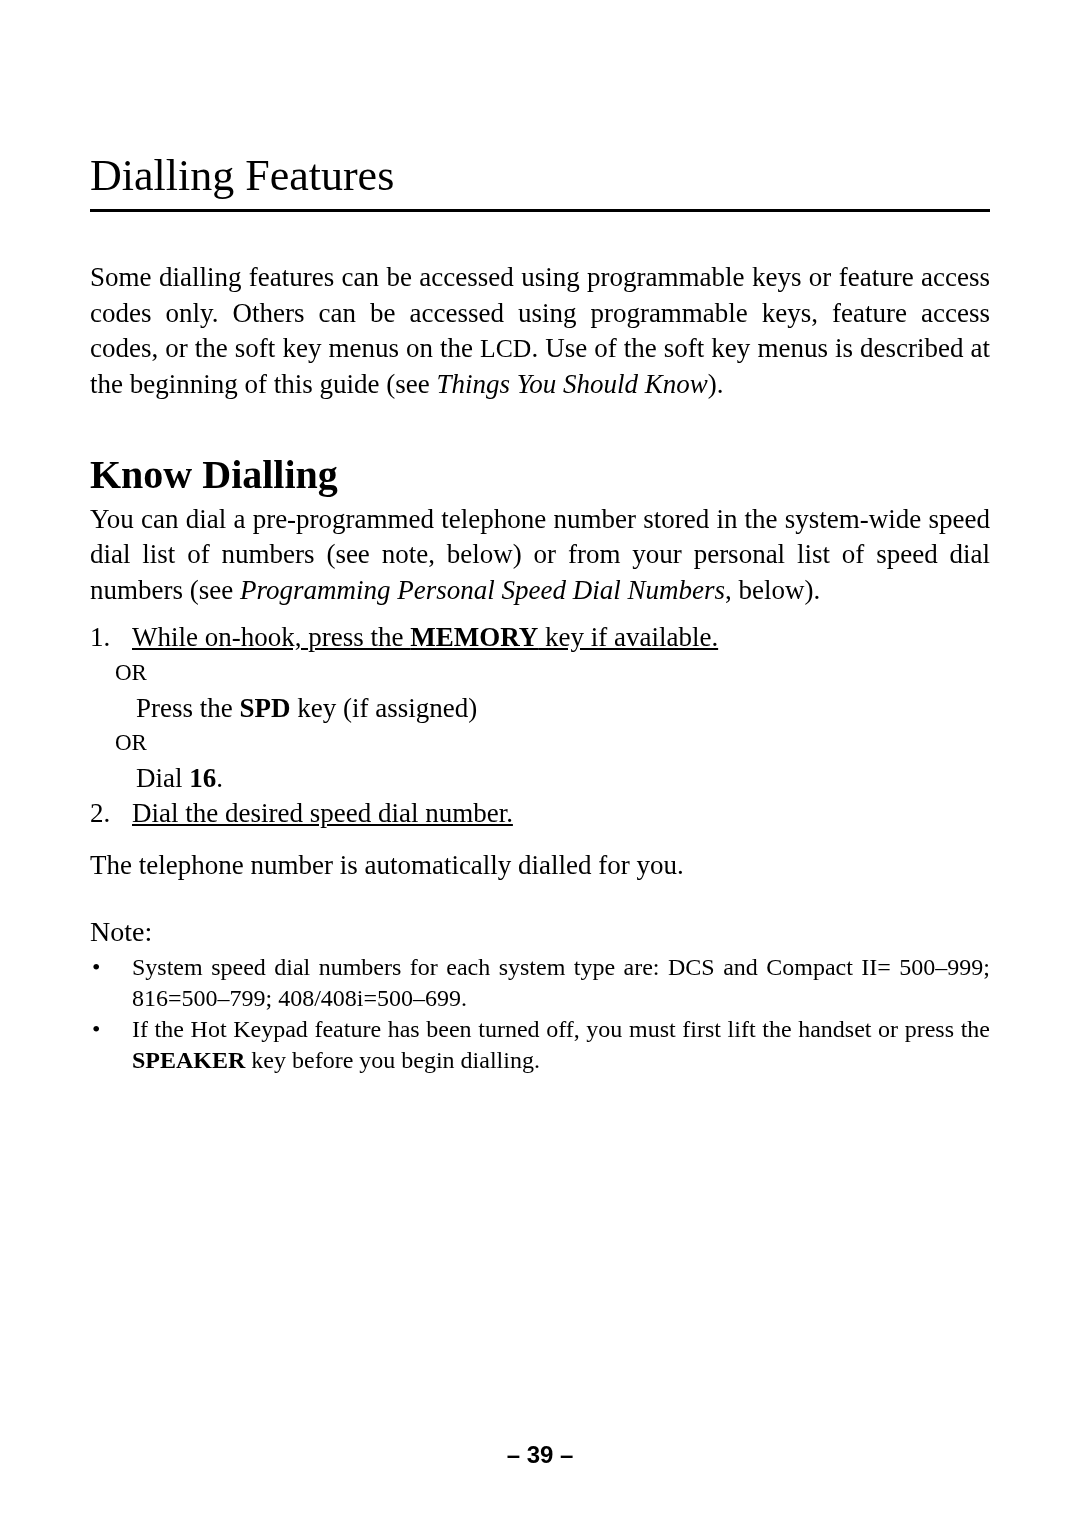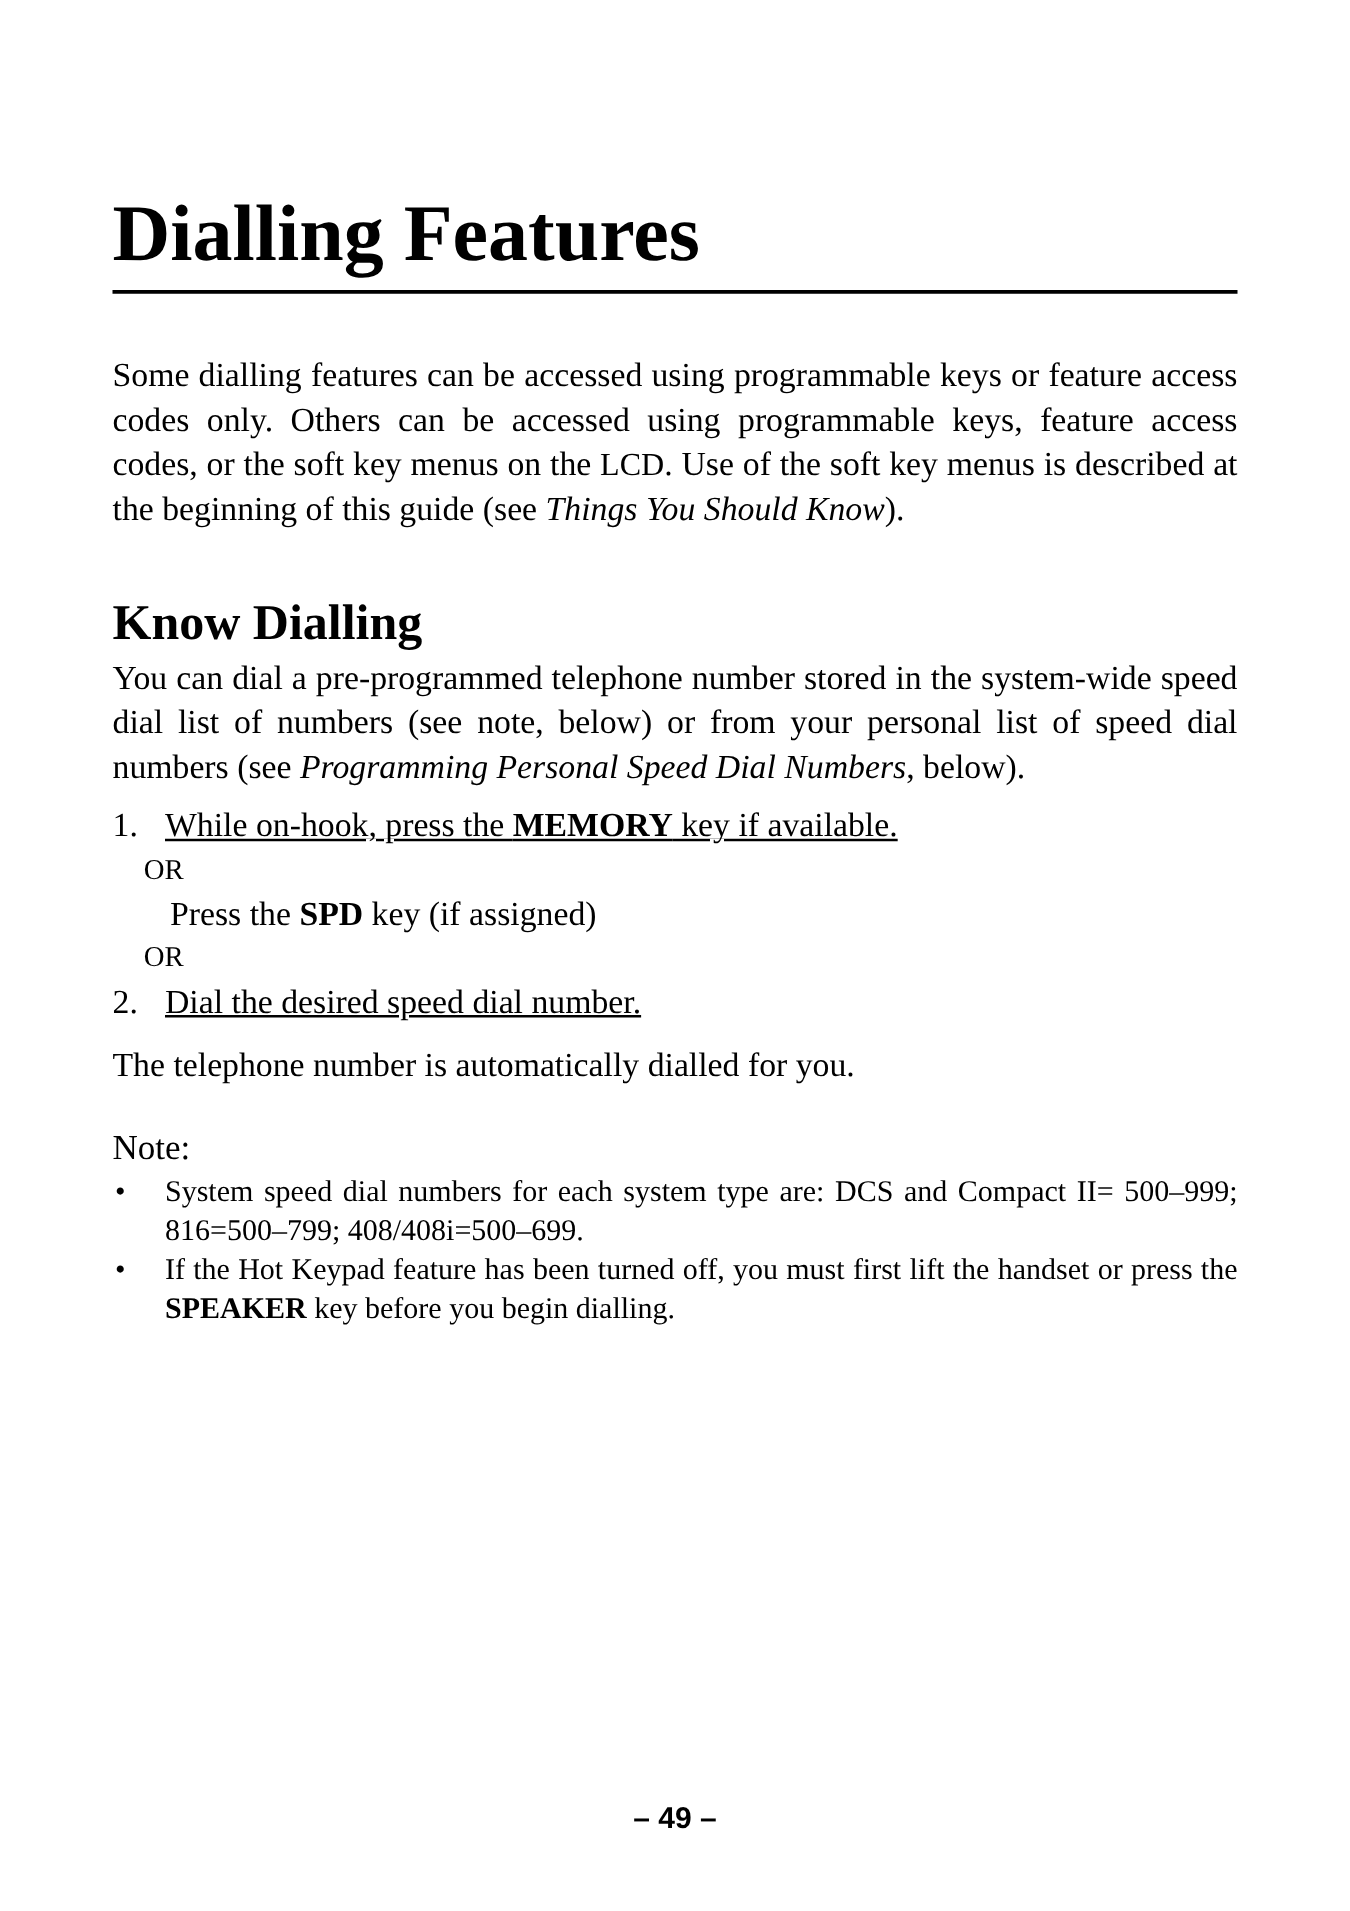--- a/index.html
+++ b/index.html
@@ -10,22 +10,22 @@
     body {
       background: #ffffff;
       font-family: "Times New Roman", Times, serif;
       color: #000000;
       width: 1080px;
       height: 1529px;
       position: relative;
       padding: 150px 90px 60px 90px;
     }
     .chapter-title {
-      font-size: 64px;
-      font-weight: bold;
+      font-size: 44px;
+      font-weight: normal;
       margin-bottom: 8px;
     }
     .title-rule {
       border: none;
       border-top: 3px solid #000;
       margin-bottom: 48px;
     }
     .intro-para {
       font-size: 27px;
       line-height: 1.32;
@@ -140,20 +140,23 @@
     <div class="step-num">1.</div>
     <div class="step-text">
       <span>While on-hook, press the </span><span class="key-name">MEMORY</span><span> key if available.</span>
     </div>
   </div>
   <div class="or-line">OR</div>
   <div class="sub-line">
     <span>Press the </span><span class="key-name">SPD</span><span> key (if assigned)</span>
   </div>
   <div class="or-line">OR</div>
+  <div class="sub-line">
+    <span>Dial </span><span class="bold">16</span><span>.</span>
+  </div>
   <div class="step-row">
     <div class="step-num">2.</div>
     <div class="step-text">Dial the desired speed dial number.</div>
   </div>
 </div>
 
 <p class="result-para">The telephone number is automatically dialled for you.</p>
 
 <div class="note-label">Note:</div>
 <div class="note-list">
@@ -162,13 +165,13 @@
     <div class="note-text">System speed dial numbers for each system type are: DCS and Compact II= 500–999; 816=500–799; 408/408i=500–699.</div>
   </div>
   <div class="note-row">
     <div class="bullet">•</div>
     <div class="note-text">
       <span>If the Hot Keypad feature has been turned off, you must first lift the handset or press the </span><span class="key-name">SPEAKER</span><span> key before you begin dialling.</span>
     </div>
   </div>
 </div>
 
-<div class="page-number">– 49 –</div>
+<div class="page-number">– 39 –</div>
 
 </body></html>

